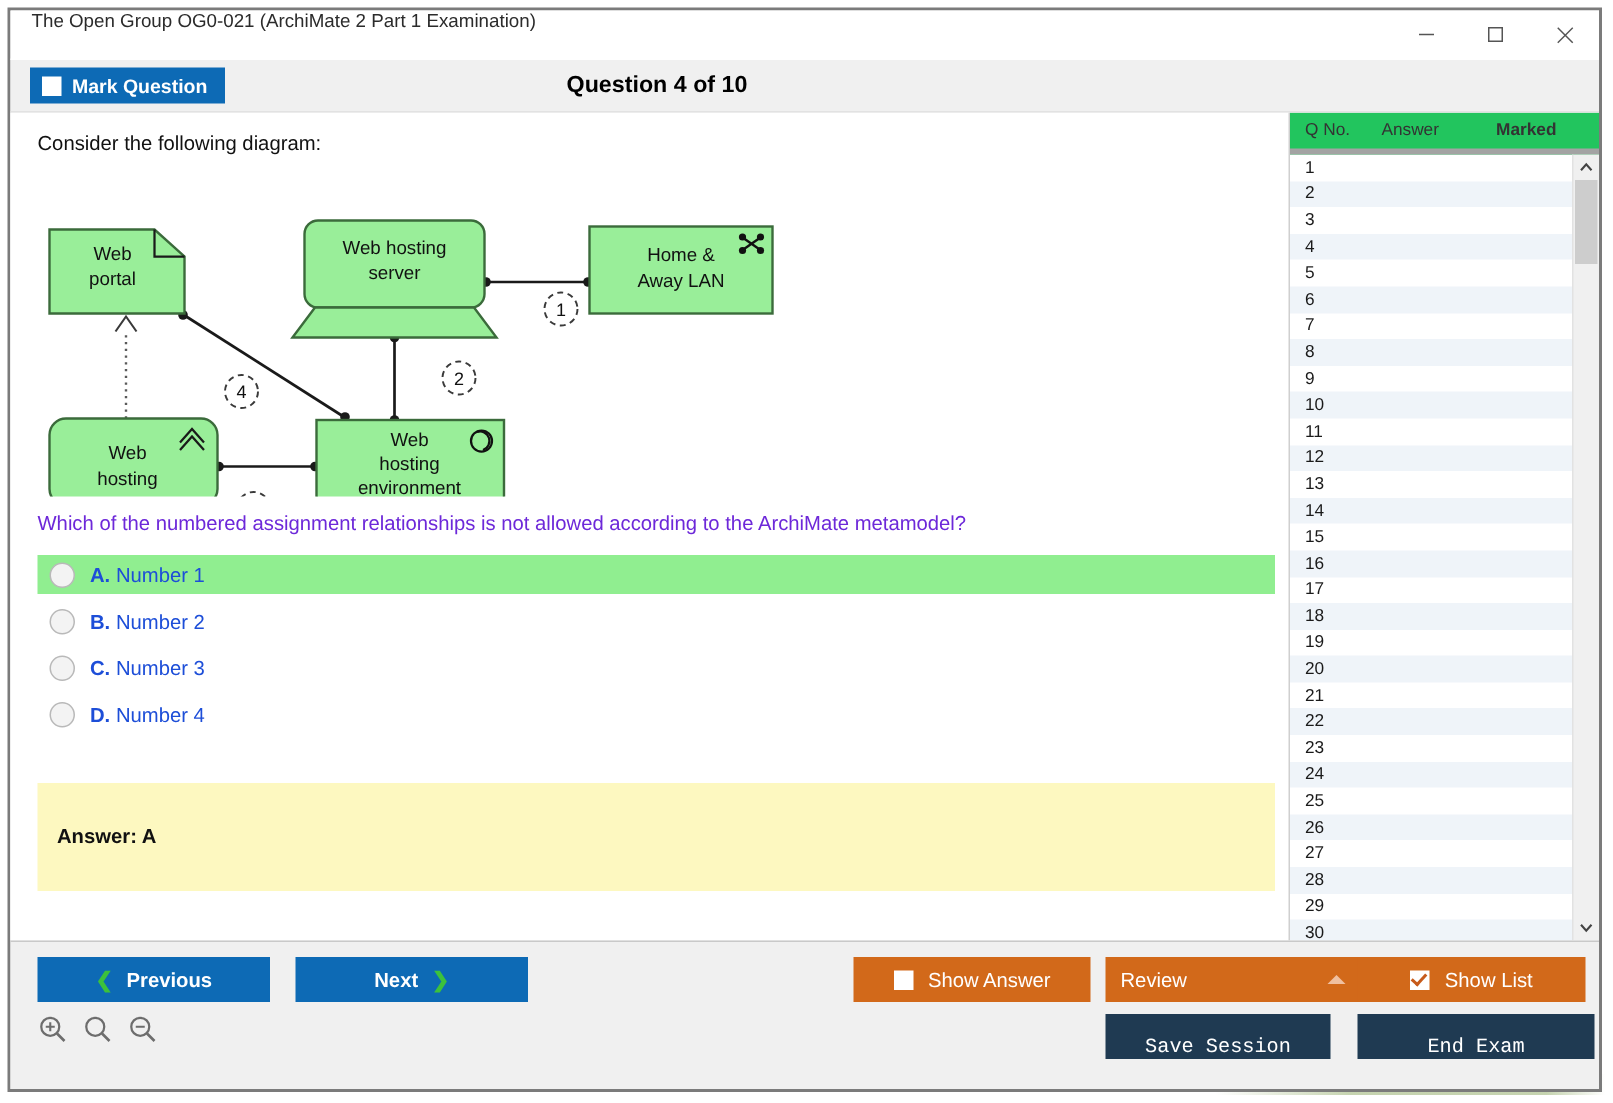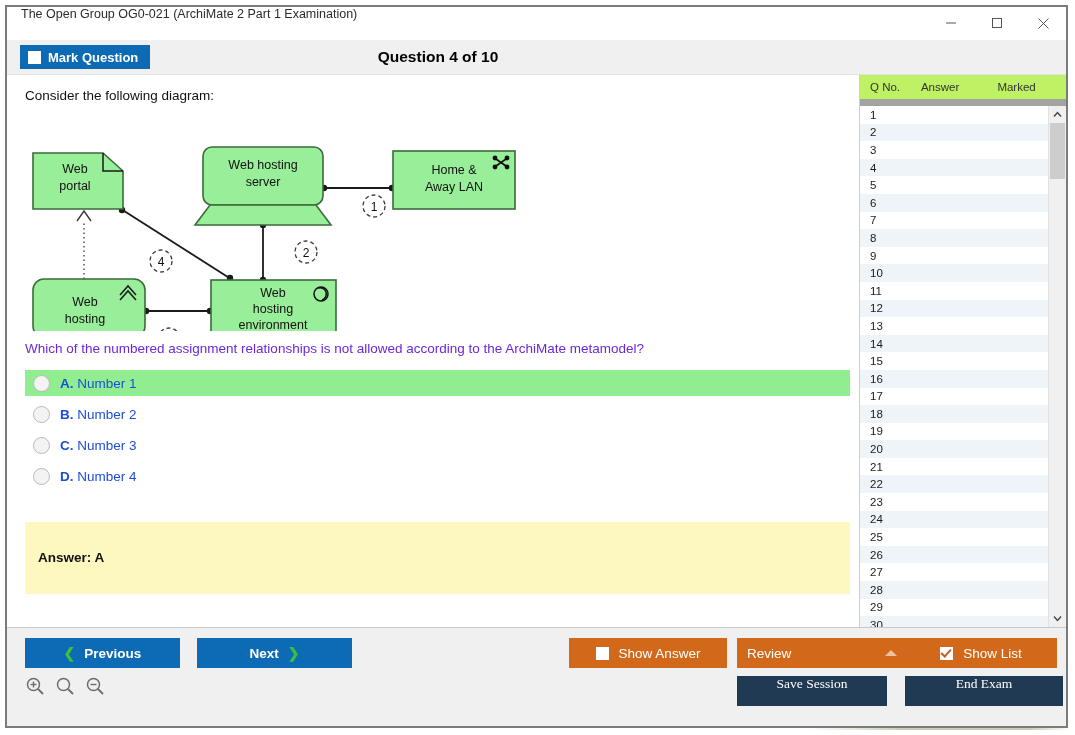--- a/index.html
+++ b/index.html
@@ -213,26 +213,26 @@
     border-left: 1px solid #cfcfcf;
     min-width: 0;
   }
   #list-header {
     display: flex;
     height: 24px;
     min-height: 24px;
     align-items: center;
     font-size: 11.5px;
     color: #333;
-    border-bottom: 7px solid #a3a3a3;
-    background: #bef264;
+    border-bottom: 4px solid #a3a3a3;
+    background: #22c55e;
   }
   .lh-qno    { width: 52px; padding-left: 10px; }
   .lh-answer { width: 78px; }
-  .lh-marked { width: 70px; }
+  .lh-marked { width: 70px; font-weight: bold; }
   #list-body-wrap {
     flex: 1;
     display: flex;
     min-height: 0;
     overflow: hidden;
   }
   #list-rows {
     flex: 1;
     min-width: 0;
   }
@@ -325,25 +325,25 @@
     border-right: 6px solid transparent;
     border-bottom: 6px solid #f0c0a0;
   }
 
   .btn-dark {
     position: absolute;
     background: #1f3a52;
     color: #ffffff;
     font-size: 13.5px;
     display: flex;
-    align-items: flex-start;
+    align-items: flex-end;
     justify-content: center;
     cursor: pointer;
     border: none;
-    font-family: Liberation Serif, serif;
+    font-family: Liberation Mono, monospace;
   }
   #btn-save-session { left: 730px; top: 48px; width: 150px; height: 30px; }
   #btn-end-exam     { left: 898px; top: 48px; width: 158px; height: 30px; }
 
   #zoom-tools {
     position: absolute;
     left: 18px;
     top: 48px;
     display: flex;
     gap: 10px;

